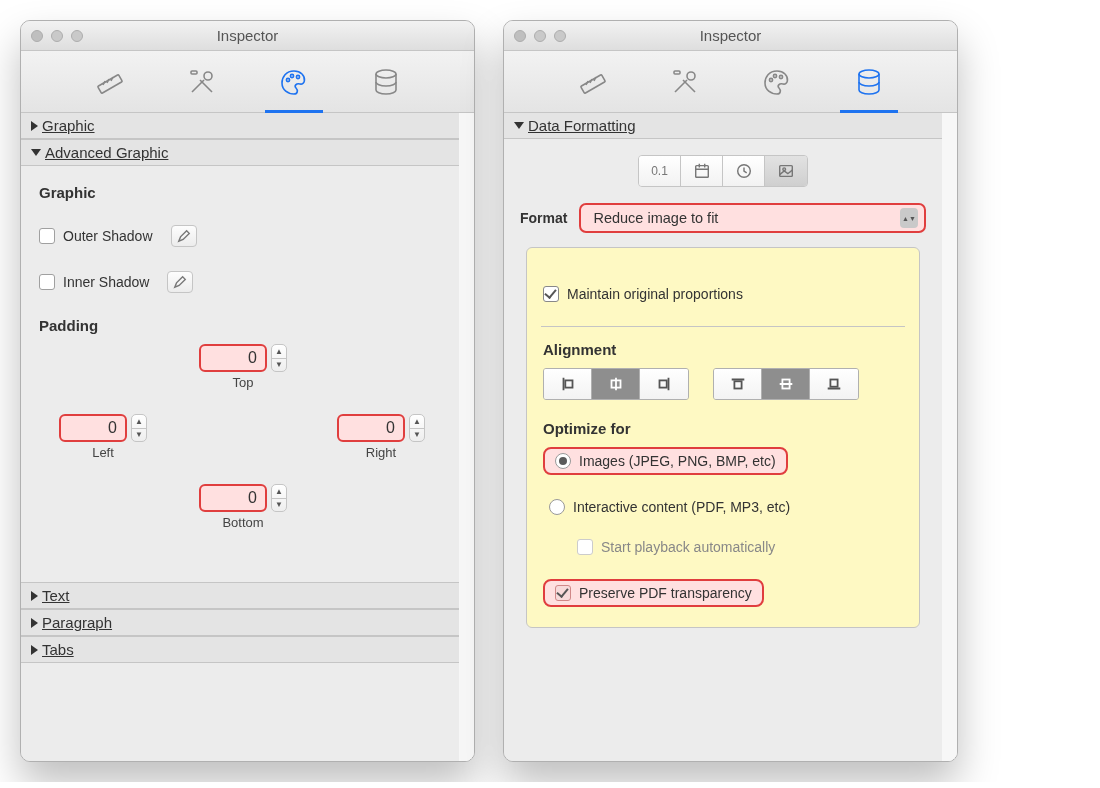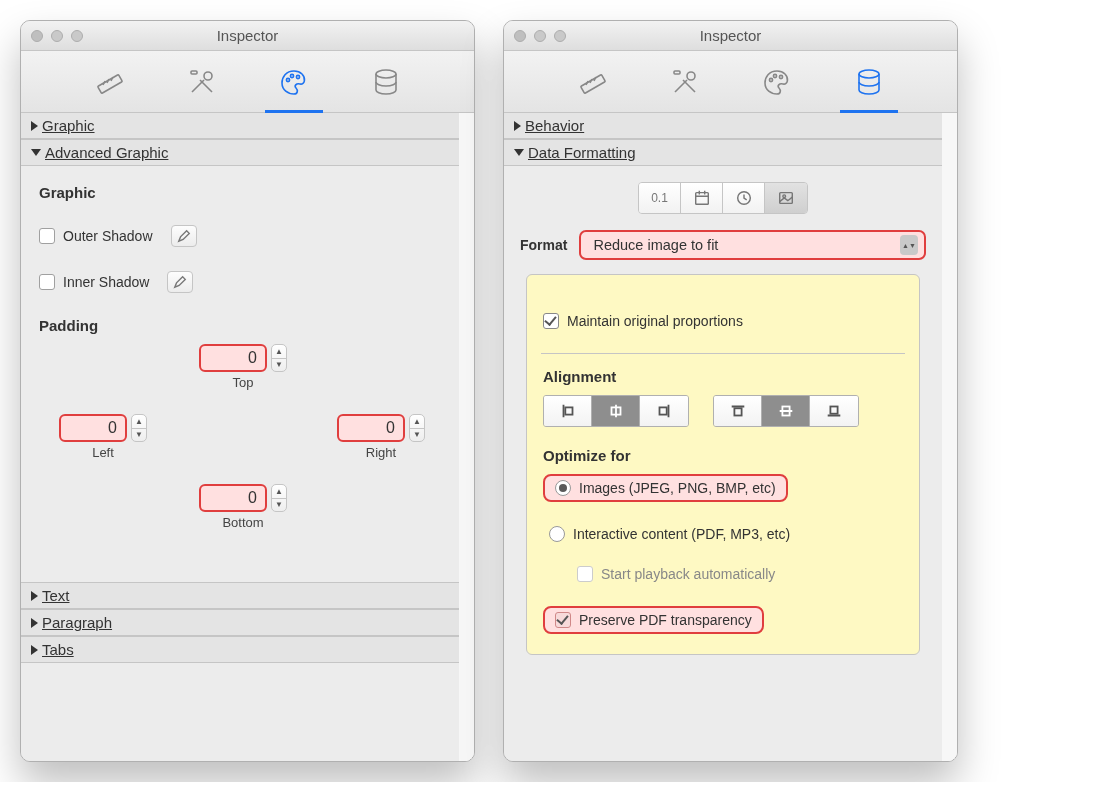--- a/index.html
+++ b/index.html
@@ -354,24 +354,20 @@
           <ellipse cx="16" cy="8" rx="10" ry="4"></ellipse>
           <path d="M6 8 V24 C6 26 10 28 16 28 C22 28 26 26 26 24 V8"></path>
           <path d="M6 16 C6 18 10 20 16 20 C22 20 26 18 26 16"></path>
         </svg>
     </div>
   </div>
 
   <div class="body">
     <div class="scrollbar-track"></div>
     <div class="scrollcontent">
-      <div class="sect">
-          <span class="tri right"></span>
-          <span>Behavior</span>
-        </div>
       <div class="sect">
           <span class="tri down"></span>
           <span>Data Formatting</span>
         </div>
 
       <div class="panel" style="padding:16px 14px 22px 14px;border-bottom:none">
 
         <div style="display:flex;justify-content:center;margin-bottom:16px">
           <div class="segbar">
             <div class="seg">

